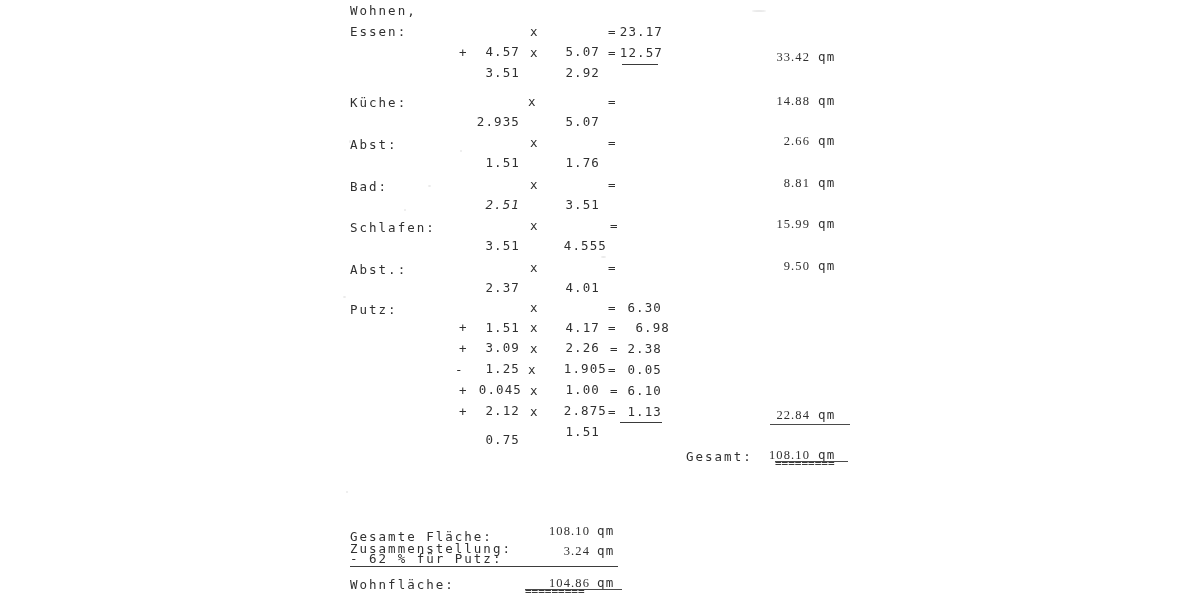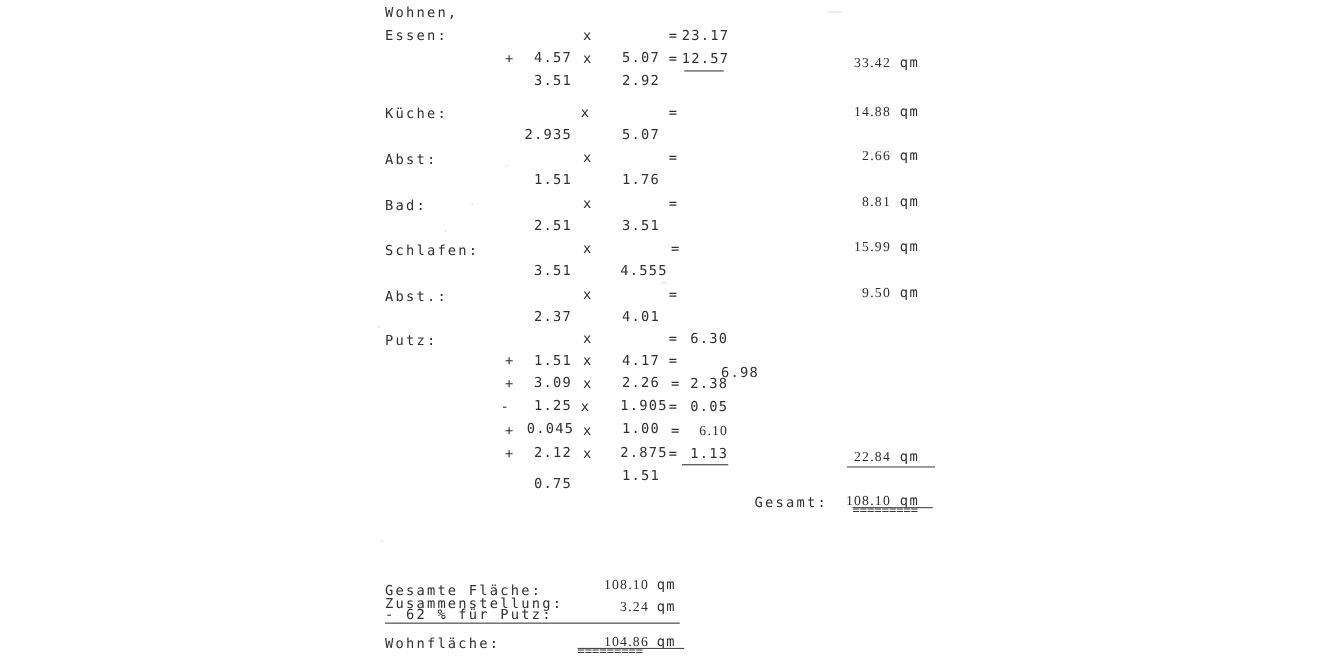--- a/index.html
+++ b/index.html
@@ -113,21 +113,21 @@
 
   <div class="cell lbl" style="left:350px; top:138px;">Abst:</div>
   <div class="cell numR" style="left:455px; top:136px; width:65px;">1.51</div>
   <div class="cell eq" style="left:530px; top:136px;">x</div>
   <div class="cell numR" style="left:545px; top:136px; width:55px;">1.76</div>
   <div class="cell eq" style="left:608px; top:136px;">=</div>
   <div class="cell areaVal" style="left:700px; top:134px; width:110px;">2.66</div>
   <div class="cell unit" style="left:818px; top:134px;">qm</div>
 
   <div class="cell lbl" style="left:350px; top:180px;">Bad:</div>
-  <div class="cell numR" style="left:455px; top:178px; width:65px;">2.51</div>
+  <div class="cell numR" style="left:455px; top:178px; width:65px;font-style:italic;">2.51</div>
   <div class="cell eq" style="left:530px; top:178px;">x</div>
   <div class="cell numR" style="left:545px; top:178px; width:55px;">3.51</div>
   <div class="cell eq" style="left:608px; top:178px;">=</div>
   <div class="cell areaVal" style="left:700px; top:176px; width:110px;">8.81</div>
   <div class="cell unit" style="left:818px; top:176px;">qm</div>
 
   <div class="cell lbl" style="left:350px; top:221px;">Schlafen:</div>
   <div class="cell numR" style="left:455px; top:219px; width:65px;">3.51</div>
   <div class="cell eq" style="left:530px; top:219px;">x</div>
   <div class="cell numR" style="left:541px; top:219px; width:66px;">4.555</div>
@@ -149,42 +149,42 @@
   <div class="cell eq" style="left:530px; top:301px;">x</div>
   <div class="cell numR" style="left:545px; top:301px; width:55px;">4.17</div>
   <div class="cell eq" style="left:608px; top:301px;">=</div>
   <div class="cell res" style="left:620px; top:301px; width:42px;">6.30</div>
 
   <div class="cell op" style="left:459px; top:321px;">+</div>
   <div class="cell numR" style="left:455px; top:321px; width:65px;">3.09</div>
   <div class="cell eq" style="left:530px; top:321px;">x</div>
   <div class="cell numR" style="left:545px; top:321px; width:55px;">2.26</div>
   <div class="cell eq" style="left:608px; top:321px;">=</div>
-  <div class="cell res" style="left:648px; top:321px; width:42px;margin-top:11px;">6.98</div>
+  <div class="cell res" style="left:628px; top:321px; width:42px;">6.98</div>
 
   <div class="cell op" style="left:459px; top:342px;">+</div>
   <div class="cell numR" style="left:455px; top:342px; width:65px;">1.25</div>
   <div class="cell eq" style="left:530px; top:342px;">x</div>
   <div class="cell numR" style="left:541px; top:342px; width:66px;">1.905</div>
   <div class="cell eq" style="left:610px; top:342px;">=</div>
   <div class="cell res" style="left:620px; top:342px; width:42px;">2.38</div>
 
   <div class="cell op" style="left:455px; top:363px;">-</div>
   <div class="cell numR" style="left:449px; top:363px; width:73px;">0.045</div>
   <div class="cell eq" style="left:528px; top:363px;">x</div>
   <div class="cell numR" style="left:545px; top:363px; width:55px;">1.00</div>
   <div class="cell eq" style="left:608px; top:363px;">=</div>
   <div class="cell res" style="left:620px; top:363px; width:42px;">0.05</div>
 
   <div class="cell op" style="left:459px; top:384px;">+</div>
   <div class="cell numR" style="left:455px; top:384px; width:65px;">2.12</div>
   <div class="cell eq" style="left:530px; top:384px;">x</div>
   <div class="cell numR" style="left:541px; top:384px; width:66px;">2.875</div>
   <div class="cell eq" style="left:610px; top:384px;">=</div>
-  <div class="cell res" style="left:620px; top:384px; width:42px;font-family:Liberation Serif, serif;">6.10</div>
+  <div class="cell res" style="left:620px; top:384px; width:42px;">6.10</div>
 
   <div class="cell op" style="left:459px; top:405px;">+</div>
   <div class="cell numR" style="left:455px; top:413px; width:65px;">0.75</div>
   <div class="cell eq" style="left:530px; top:405px;">x</div>
   <div class="cell numR" style="left:545px; top:405px; width:55px;">1.51</div>
   <div class="cell eq" style="left:608px; top:405px;">=</div>
   <div class="cell res" style="left:620px; top:405px; width:42px;">1.13</div>
 
   <div class="rule" style="left:620px; top:422px; width:42px;"></div>
 

